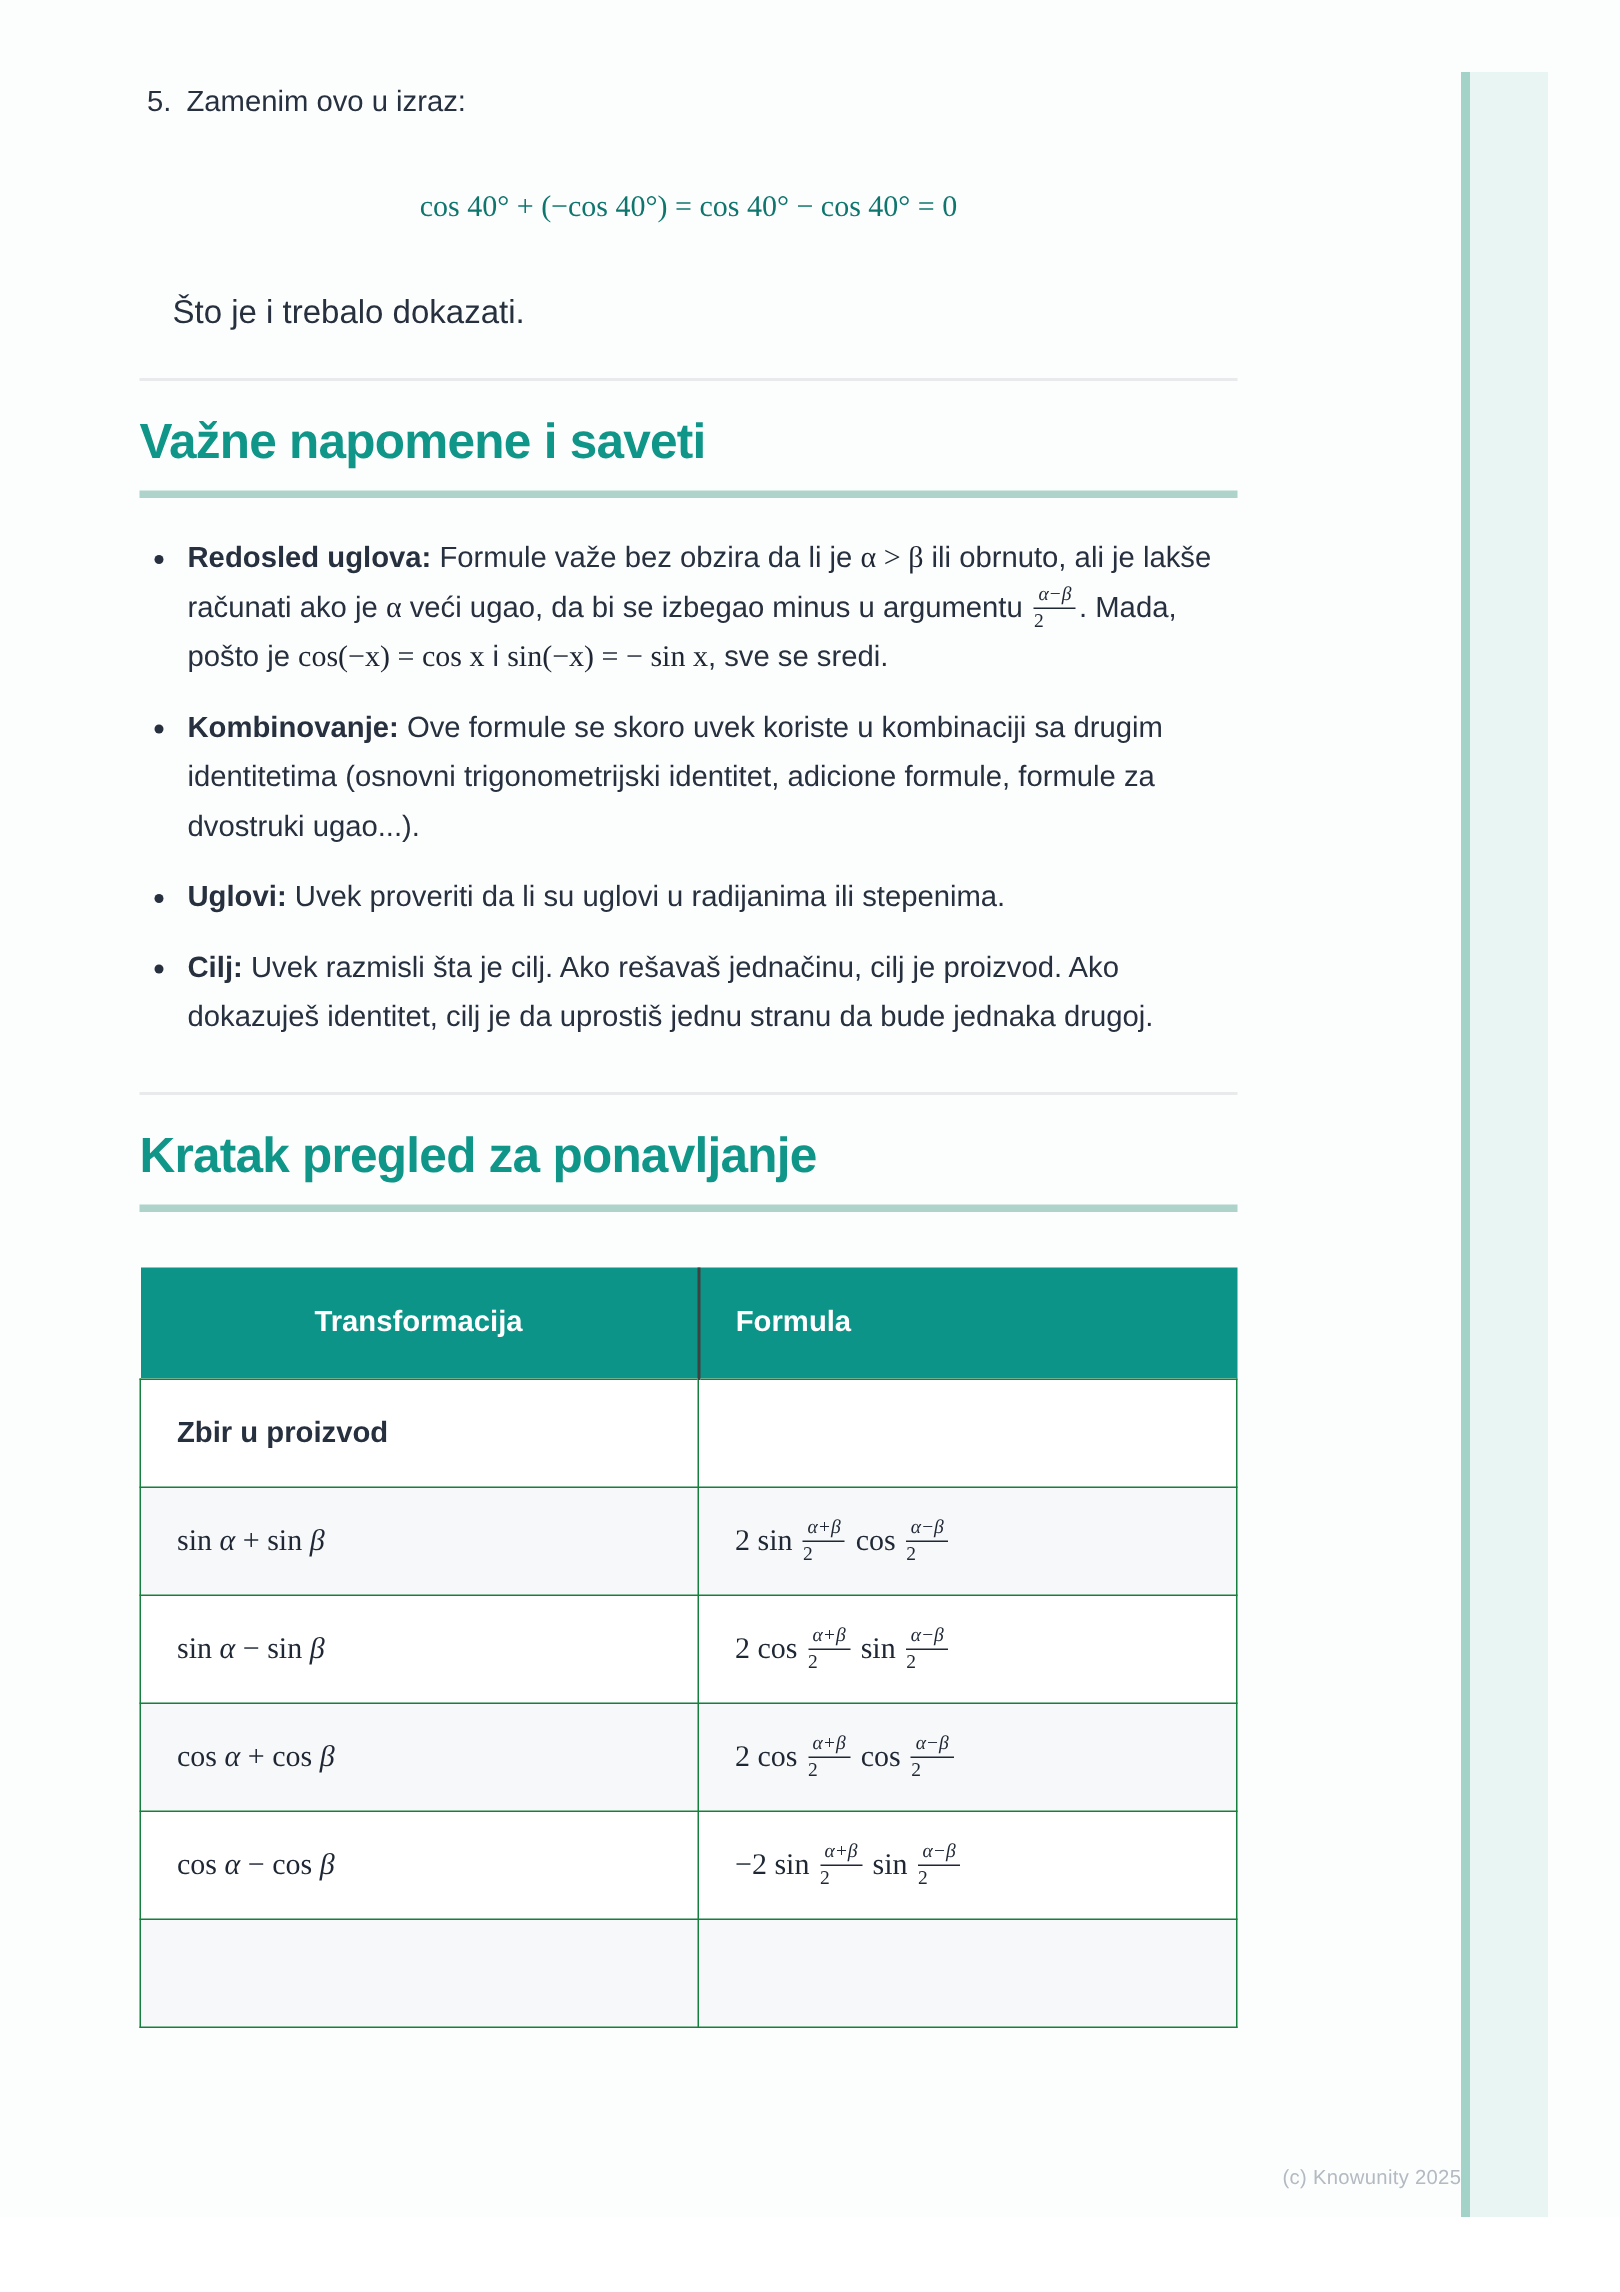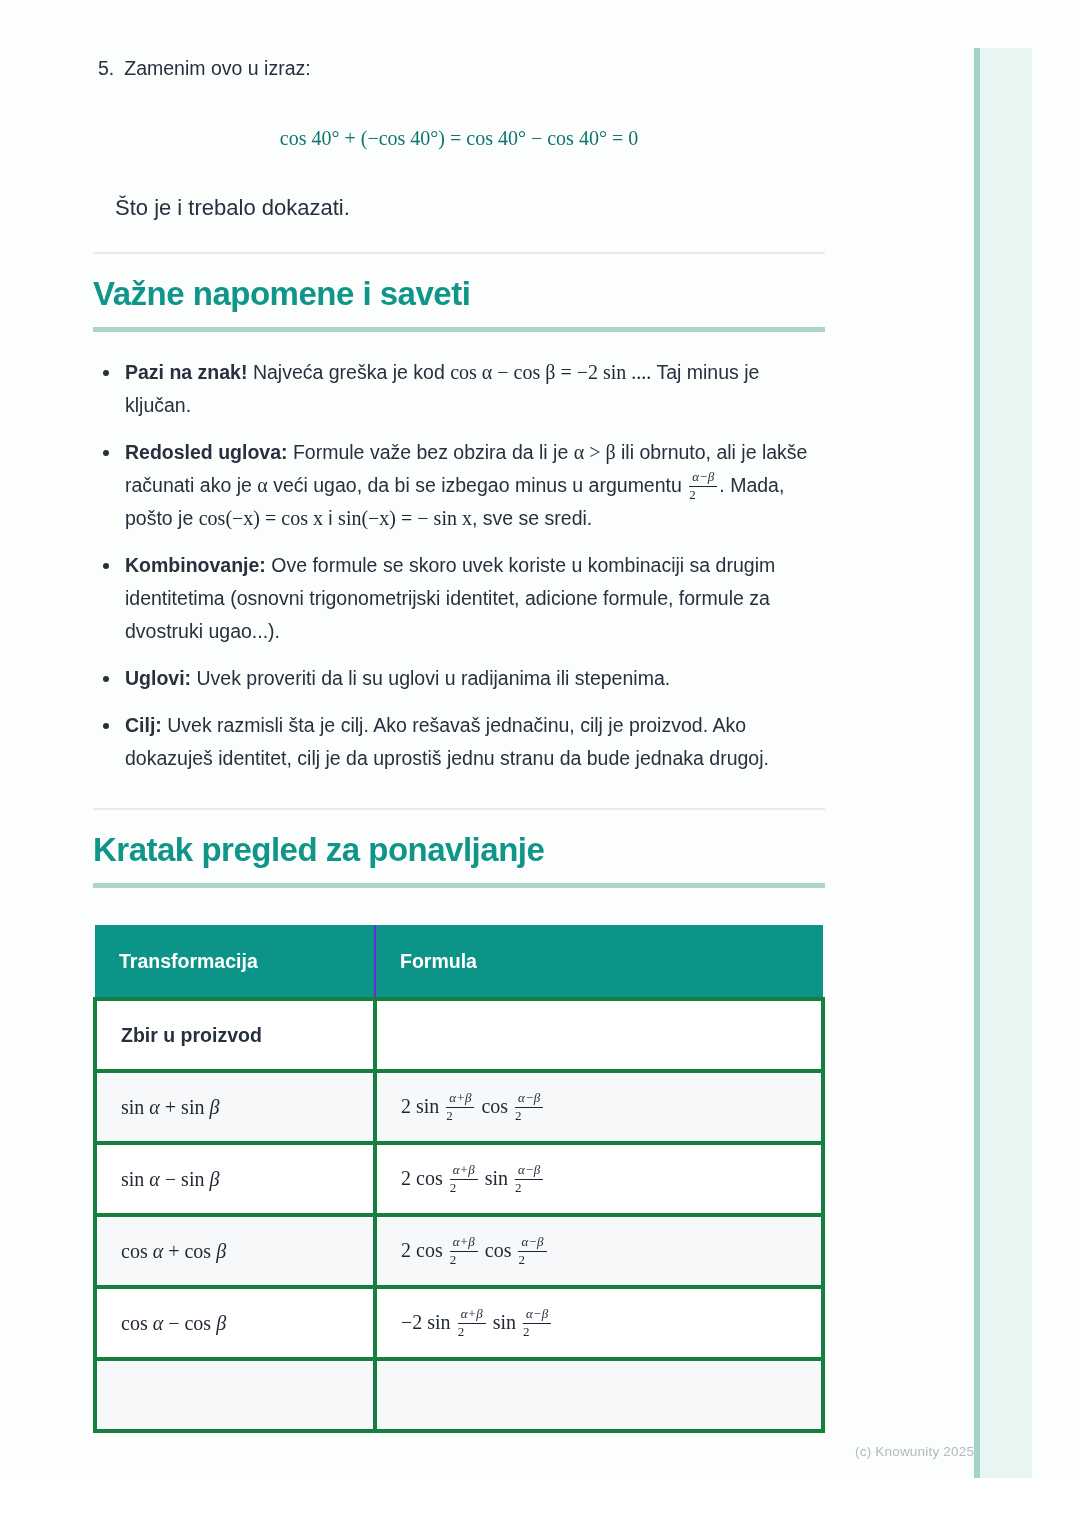--- a/index.html
+++ b/index.html
@@ -63,24 +63,24 @@
   .sfrac .num { display:block; border-bottom:1px solid #1e2733; padding:0 3px 1px; font-style:italic; }
   .sfrac .den { display:block; padding-top:1px; }
 
   .review-intro { margin-top:30px; font-size:19.5px; line-height:23px; }
 
   table.formulas { margin-top:37px; width:732px; border-collapse:collapse; }
   table.formulas th {
     background:#0d9488; color:#ffffff; font-weight:700; font-size:19.5px;
     text-align:left; height:74px; padding:0 24px; vertical-align:middle;
   }
-  table.formulas th + th { border-left:2px solid #6d28d9; }
-  table.formulas th:first-child { width:280px; }
+  table.formulas th + th { border-left:2px solid #404040; }
+  table.formulas th:first-child { width:372px;text-align:center; }
   table.formulas td {
-    border:4px solid #15803d; height:72px; padding:0 24px;
+    border:1px solid #15803d; height:72px; padding:0 24px;
     vertical-align:middle; font-size:19.5px; background:#ffffff;
   }
   table.formulas tr:nth-child(2n) td { background:#f7f8f9; }
   .group-label { font-weight:700; }
 </style>
 </head>
 <body>
 
 <div class="page">
   <div class="accent-bar"></div>
@@ -96,21 +96,20 @@
     <div class="equation">cos 40° + (−cos 40°) = cos 40° − cos 40° = 0</div>
 
     <p class="conclusion" style="margin:46px 0 0 0;">Što je i trebalo dokazati.</p>
 
     <hr class="section-divider">
 
     <h1>Važne napomene i saveti</h1>
     <div class="heading-rule"></div>
 
     <ul class="notes">
-      <li><span class="lead">Pazi na znak!</span><span> Najveća greška je kod </span><span class="math">cos α − cos β = −2 sin ....</span><span> Taj minus je ključan.</span></li>
       <li><span class="lead">Redosled uglova:</span><span> Formule važe bez obzira da li je </span><span class="math">α &gt; β</span><span> ili obrnuto, ali je lakše računati ako je </span><span class="math">α</span><span> veći ugao, da bi se izbegao minus u argumentu </span><span class="sfrac"><span class="num">α−β</span><span class="den">2</span></span><span>. Mada, pošto je </span><span class="math">cos(−x) = cos x</span><span> i </span><span class="math">sin(−x) = − sin x</span><span>, sve se sredi.</span></li>
       <li><span class="lead">Kombinovanje:</span><span> Ove formule se skoro uvek koriste u kombinaciji sa drugim identitetima (osnovni trigonometrijski identitet, adicione formule, formule za dvostruki ugao...).</span></li>
       <li><span class="lead">Uglovi:</span><span> Uvek proveriti da li su uglovi u radijanima ili stepenima.</span></li>
       <li><span class="lead">Cilj:</span><span> Uvek razmisli šta je cilj. Ako rešavaš jednačinu, cilj je proizvod. Ako dokazuješ identitet, cilj je da uprostiš jednu stranu da bude jednaka drugoj.</span></li>
     </ul>
 
     <hr class="section-divider">
 
     <h1>Kratak pregled za ponavljanje</h1>
     <div class="heading-rule"></div>

